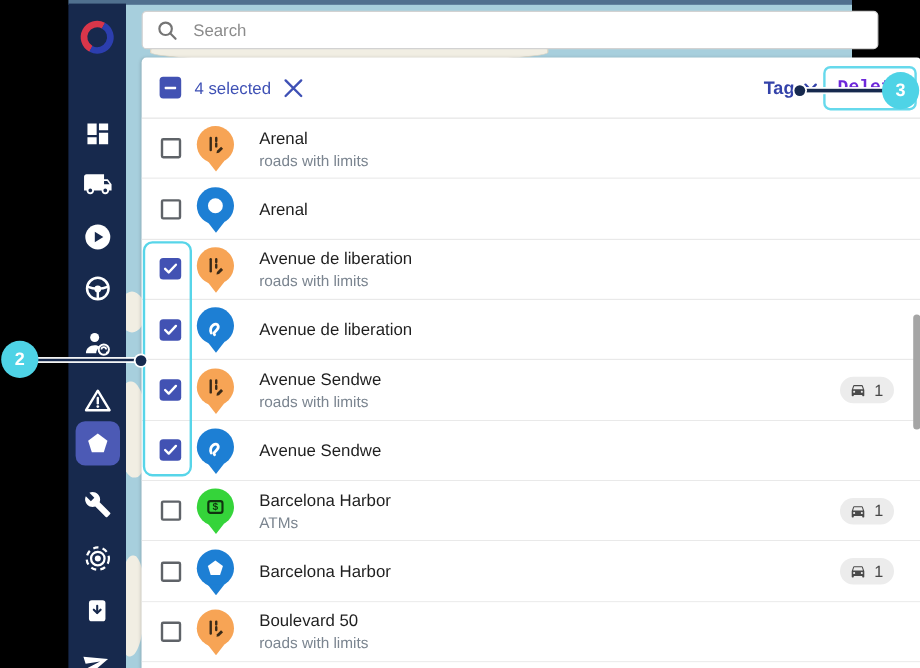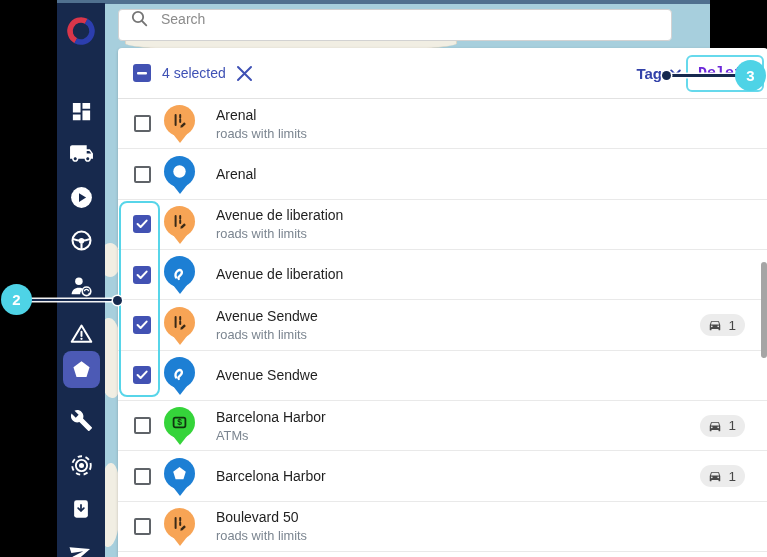--- a/index.html
+++ b/index.html
@@ -18,21 +18,21 @@
   #topbar{position:absolute;left:57px;top:0;width:653px;height:3.5px;background:#50708f;}
 
   
   #sidebar{position:absolute;left:57px;top:3px;width:48px;height:554px;background:#17294d;}
   #logo{position:absolute;left:5px;top:10px;width:38px;height:38px;cursor:pointer;}
   .nav-item{position:absolute;left:5.5px;width:37px;height:37px;display:flex;align-items:center;justify-content:center;border-radius:8px;cursor:pointer;}
   .nav-item.active{background:#4c5ab5;}
   .nav-item svg{display:block;}
 
   
-  #search-bar{position:absolute;left:118px;top:9px;width:554px;height:32px;background:#fff;border:1px solid #d2d2d2;border-radius:4px;box-sizing:border-box;display:flex;align-items:flex-start;padding:0 12px;gap:11px;}
+  #search-bar{position:absolute;left:118px;top:9px;width:614px;height:32px;background:#fff;border:1px solid #d2d2d2;border-radius:4px;box-sizing:border-box;display:flex;align-items:center;padding:0 12px;gap:11px;}
   #search-input{border:0;outline:0;flex:1;font-size:14px;color:#333;font-family:"Liberation Sans",sans-serif;background:transparent;}
   #search-input::placeholder{color:#8b8b8b;opacity:1;}
 
   
   #panel{position:absolute;left:118px;top:48px;width:650px;height:509px;background:#fff;border-radius:4px 4px 0 0;box-shadow:0 1px 3px rgba(0,0,0,.22);overflow:hidden;}
   #selection-bar{height:51px;display:flex;align-items:center;padding:0 0 0 15px;border-bottom:1px solid #e2e2e2;box-sizing:border-box;}
   .cb{box-sizing:border-box;border-radius:3px;flex:none;display:flex;align-items:center;justify-content:center;cursor:pointer;}
   .cb-ind{width:18px;height:18px;background:#4252b3;}
   .cb-on{width:18px;height:18px;background:#4252b3;}
   .cb-off{width:17px;height:17px;background:#fff;border:2px solid #5f6368;border-radius:2px;}

